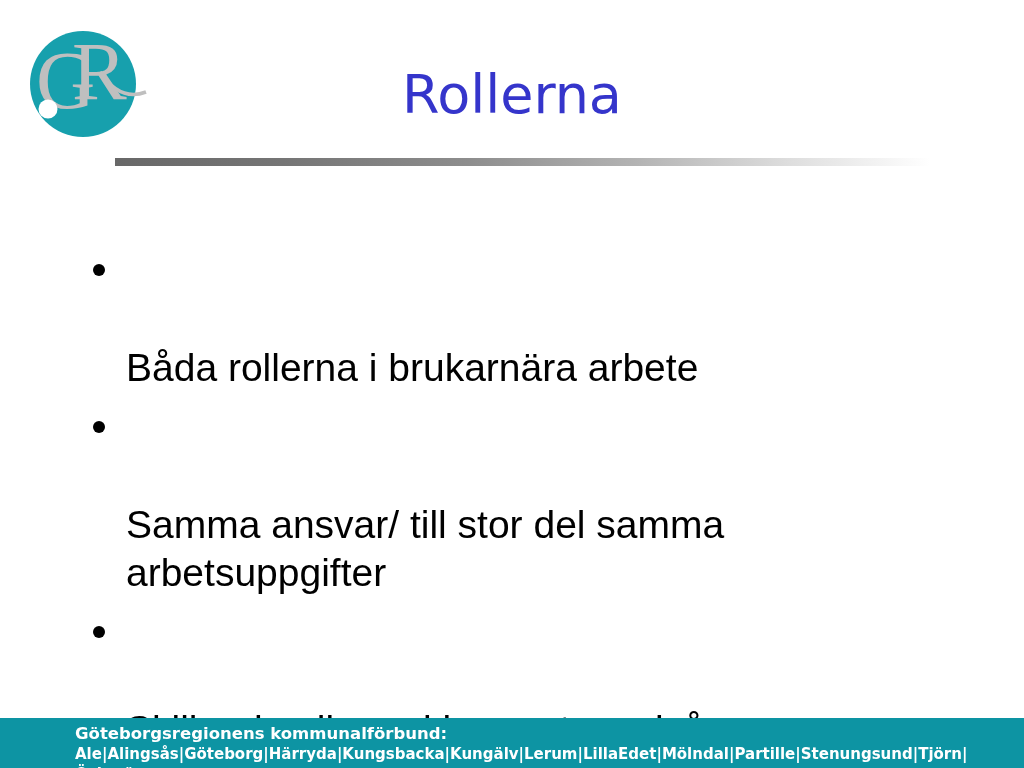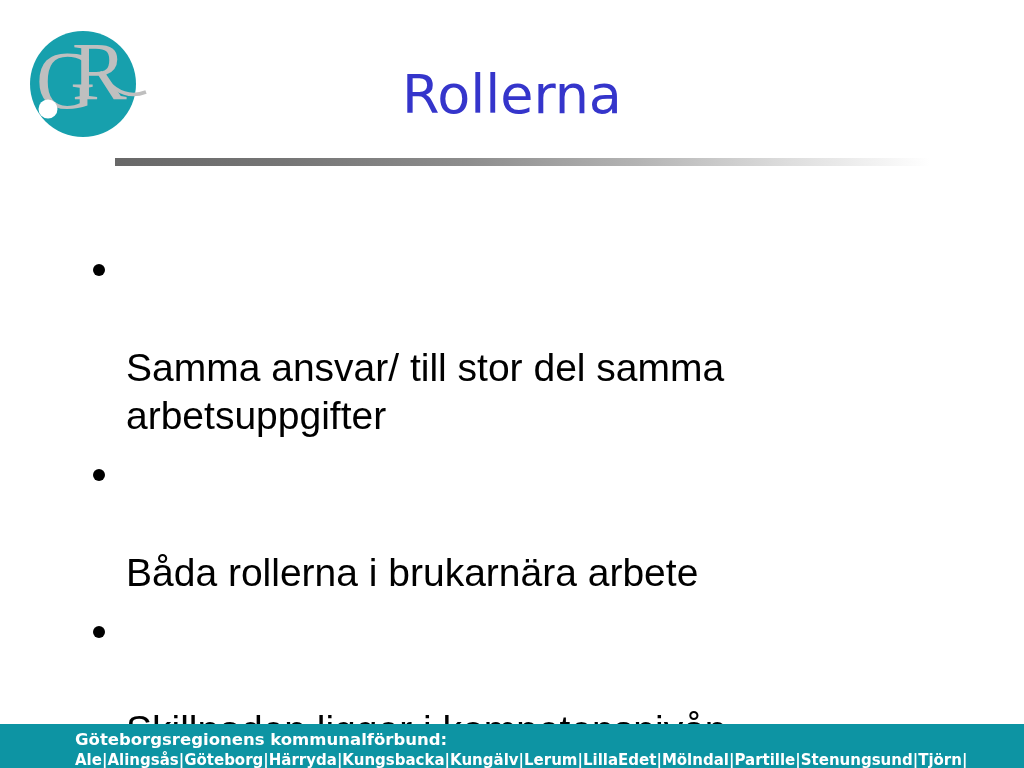--- a/index.html
+++ b/index.html
@@ -77,21 +77,21 @@
     border-radius: 50%;
     background: #000000;
   }
 
   
   .footer {
     position: absolute;
     left: 0;
     bottom: 0;
     width: 100%;
-    height: 44px;
+    height: 50px;
     background: #0d94a3;
     box-sizing: border-box;
     padding: 6px 0 0 75px;
     color: #ffffff;
     font-family: "DejaVu Sans", sans-serif;
     font-weight: bold;
   }
   .footer-line1 { font-size: 16.5px; line-height: 20px; }
   .footer-line2 { font-size: 15px;   line-height: 20px; letter-spacing: 0px; }
 </style>
@@ -108,26 +108,26 @@
     <circle cx="26" cy="83" r="9.5" fill="#ffffff"></circle>
   </svg>
 
   <div class="title" style="color: rgb(53, 53, 203);">Rollerna</div>
 
   <div class="divider"></div>
 
   <ul class="bullets">
     <li>
       <span class="bullet-dot"></span>
-      <span>Samma ansvar/ till stor del samma
-arbetsuppgifter</span>
+      <span>Båda rollerna i brukarnära arbete</span>
     </li>
     <li>
       <span class="bullet-dot"></span>
-      <span>Båda rollerna i brukarnära arbete</span>
+      <span>Samma ansvar/ till stor del samma
+arbetsuppgifter</span>
     </li>
     <li>
       <span class="bullet-dot"></span>
       <span>Skillnaden ligger i kompetensnivån</span>
     </li>
     <li>
       
       
     </li>
 

